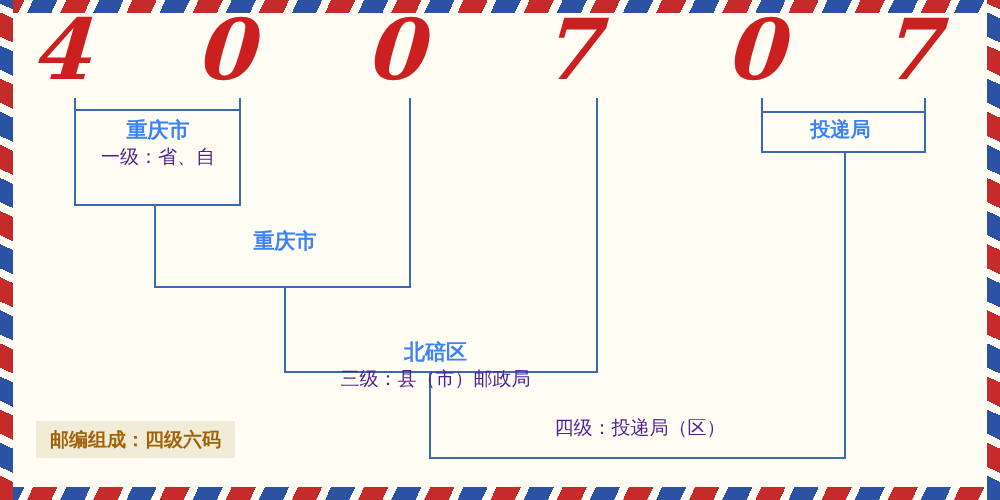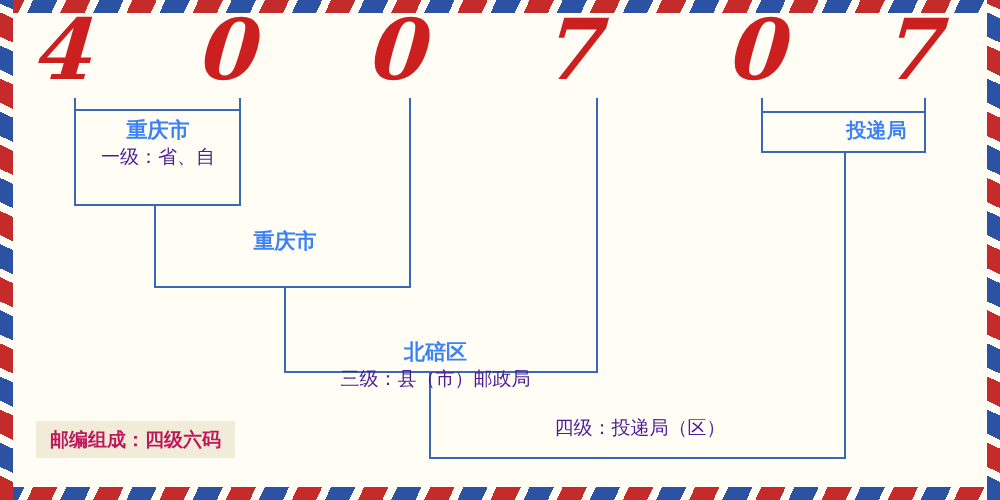--- a/index.html
+++ b/index.html
@@ -60,21 +60,21 @@
     font-size: 19px;
     line-height: 1.35;
   }
   .label.level4 .desc { margin-top: 24px; }
   .note {
     position: absolute;
     left: 36px;
     top: 421px;
     background: #f1ecd8;
     padding: 7px 14px;
-    color: #be185d;
+    color: #a16207;
     font-weight: 700;
     font-size: 19px;
     line-height: 1.2;
   }
 </style>
 </head>
 <body>
 
 <div class="canvas">
 
@@ -113,19 +113,19 @@
 
   <div class="label" style="left:318px;top:311px;width:235px;margin-top:27px;">
     <div class="title">北碚区</div>
     <div class="desc">三级：县（市）邮政局</div>
   </div>
 
   <div class="label level4" style="left:470px;top:391px;width:340px;">
     <div class="desc">四级：投递局（区）</div>
   </div>
 
-  <div class="label" style="left:808px;top:117px;width:137px;">
+  <div class="label" style="left:772px;top:117px;width:137px;font-family:Liberation Mono, monospace;">
     <div class="title" style="font-size:20px;">投递局</div>
   </div>
 
   <div class="note">邮编组成：四级六码</div>
 
 </div>
 
 </body></html>

